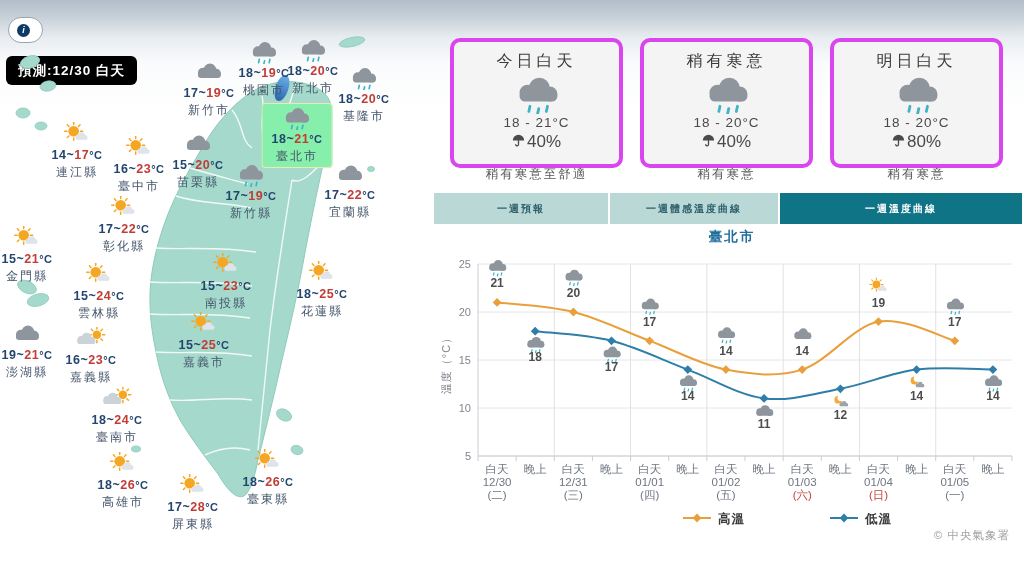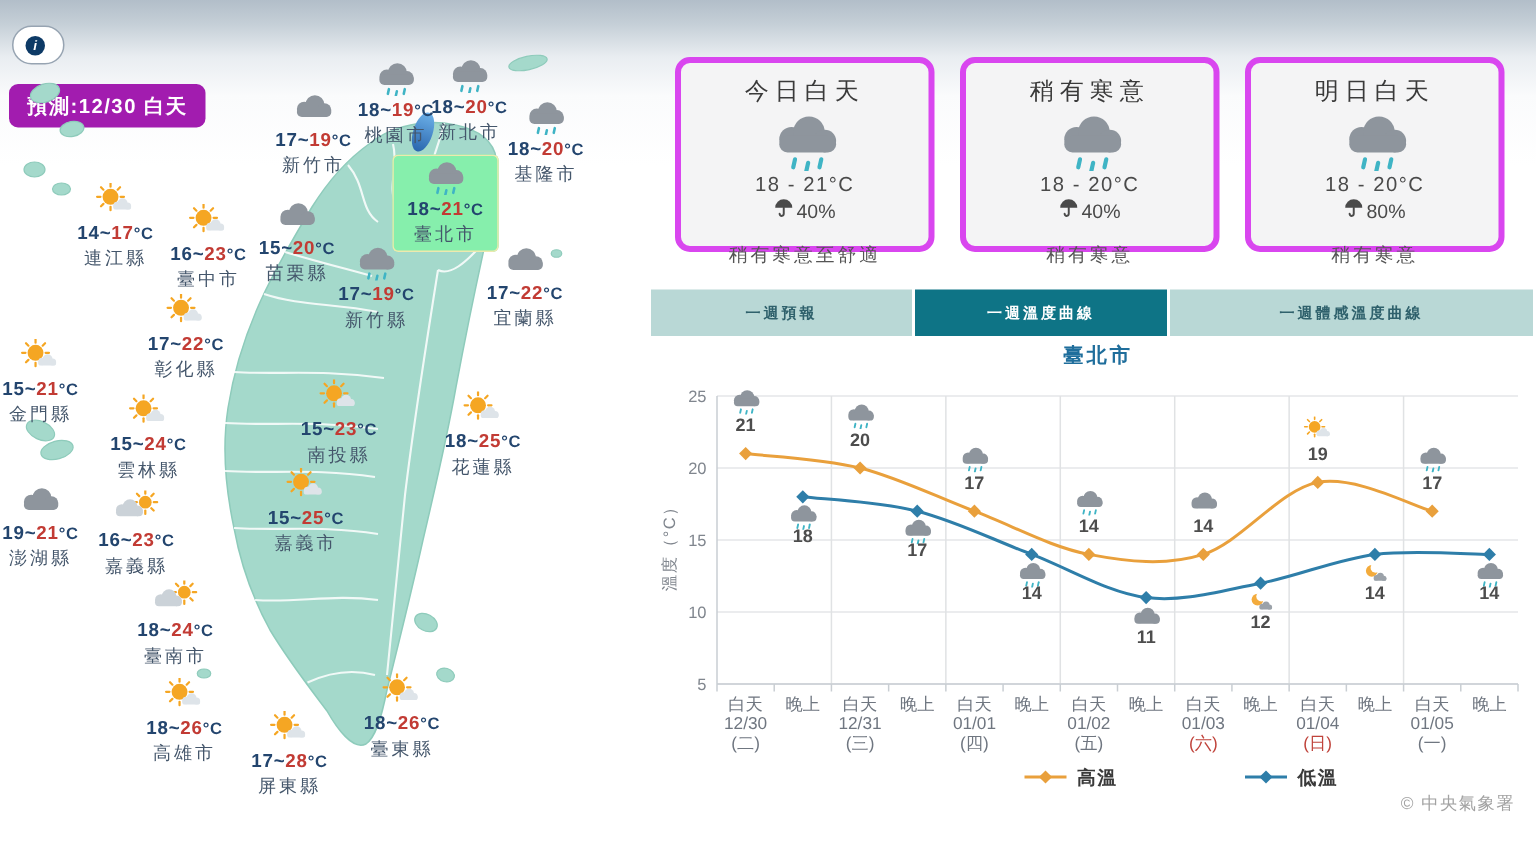--- a/index.html
+++ b/index.html
@@ -15,21 +15,21 @@
     position:absolute;left:8px;top:17px;height:24px;
     display:flex;align-items:center;gap:5px;
     background:#ffffff;border:1px solid #97a4b2;border-radius:14px;
     padding:0 12px 0 8px;font-size:12px;font-weight:bold;color:#113a63;white-space:nowrap;
   }
   .info-ic{display:inline-flex;align-items:center;justify-content:center;
     width:13px;height:13px;border-radius:50%;background:#0d3a66;color:#fff;
     font-size:9px;font-weight:bold;font-style:italic;}
   .forecast-btn{
     position:absolute;left:6px;top:56px;width:131px;height:29px;
-    background:#a21caf;color:#fff;border:none;border-radius:6px;
+    background:#000000;color:#fff;border:none;border-radius:6px;
     font-size:13.5px;font-weight:bold;letter-spacing:1px;cursor:pointer;
     font-family:inherit;
   }
 
   
   #map-svg{position:absolute;left:0;top:0;}
   #map-labels{position:absolute;left:0;top:0;width:440px;height:576px;}
   .city{position:absolute;transform:translateX(-50%);text-align:center;white-space:nowrap;
     line-height:1;padding:1px 5px 3px;border-radius:8px;}
   .city.hl{background:#86efac;border-radius:4px;padding:4px 10px 6px;box-shadow:0 0 0 1px #eee9ae inset;}
@@ -40,21 +40,21 @@
   .ctemp .un{font-size:11px;}
   .cname{font-size:12px;color:#44566b;margin-top:4px;letter-spacing:2px;}
 
   
   .cards{position:absolute;left:450px;top:38px;width:553px;display:flex;gap:17px;}
   .card{flex:1;height:130px;background:#f4f4f5;border:4px solid #d946ef;border-radius:10px;
     display:flex;flex-direction:column;align-items:center;padding-top:9px;box-sizing:border-box;}
   .card-title{font-size:16px;color:#3a3a3a;letter-spacing:4px;font-weight:500;}
   .card-icon{height:42px;margin-top:2px;display:flex;align-items:center;}
   .card-temp{font-size:13.5px;color:#4a4a4a;letter-spacing:1px;margin-top:1px;}
-  .card-pop{font-size:13px;color:#4a4a4a;margin-top:2px;display:flex;align-items:flex-end;gap:2px;}
+  .card-pop{font-size:17px;color:#4a4a4a;margin-top:2px;display:flex;align-items:flex-end;gap:2px;}
   .card-comfort{font-size:12.5px;color:#555;margin-top:14px;letter-spacing:2px;}
 
   
   .tabs{position:absolute;left:434px;top:193px;width:588px;height:31px;display:flex;gap:2px;}
   .tab{background:#B9D8D6;color:#2f616c;font-size:10px;font-weight:bold;letter-spacing:2px;
     display:flex;align-items:center;justify-content:center;cursor:pointer;}
   .tab:nth-child(1){flex:0 0 174px;}
   .tab:nth-child(2){flex:0 0 168px;}
   .tab:nth-child(3){flex:1;}
   .tab.active{background:#0E7486;color:#ffffff;}
@@ -689,22 +689,22 @@
               <path d="M8,8 V13 a1.7,1.7 0 0,1 -3.4,0" stroke="#4a4a4a" stroke-width="1.6" fill="none" stroke-linecap="round"></path>
             </svg></span>
           <span>80%</span>
         </div>
       <div class="card-comfort">稍有寒意</div>
     </div>
   </div>
 
   <div class="tabs">
     <div class="tab">一週預報</div>
+    <div class="tab">一週體感溫度曲線</div>
     <div class="tab active">一週溫度曲線</div>
-    <div class="tab">一週體感溫度曲線</div>
   </div>
 
   <div class="chart-title">臺北市</div>
   <div id="chart-wrap"><svg width="584" height="300" viewBox="0 0 584 300">
         <line x1="38" y1="211" x2="572" y2="211" stroke="#e4e6e8" stroke-width="1"></line>
         <text class="ytick" x="31" y="215" text-anchor="end">5</text>
         <line x1="38" y1="163" x2="572" y2="163" stroke="#e4e6e8" stroke-width="1"></line>
         <text class="ytick" x="31" y="167" text-anchor="end">10</text>
         <line x1="38" y1="115" x2="572" y2="115" stroke="#e4e6e8" stroke-width="1"></line>
         <text class="ytick" x="31" y="119" text-anchor="end">15</text>

